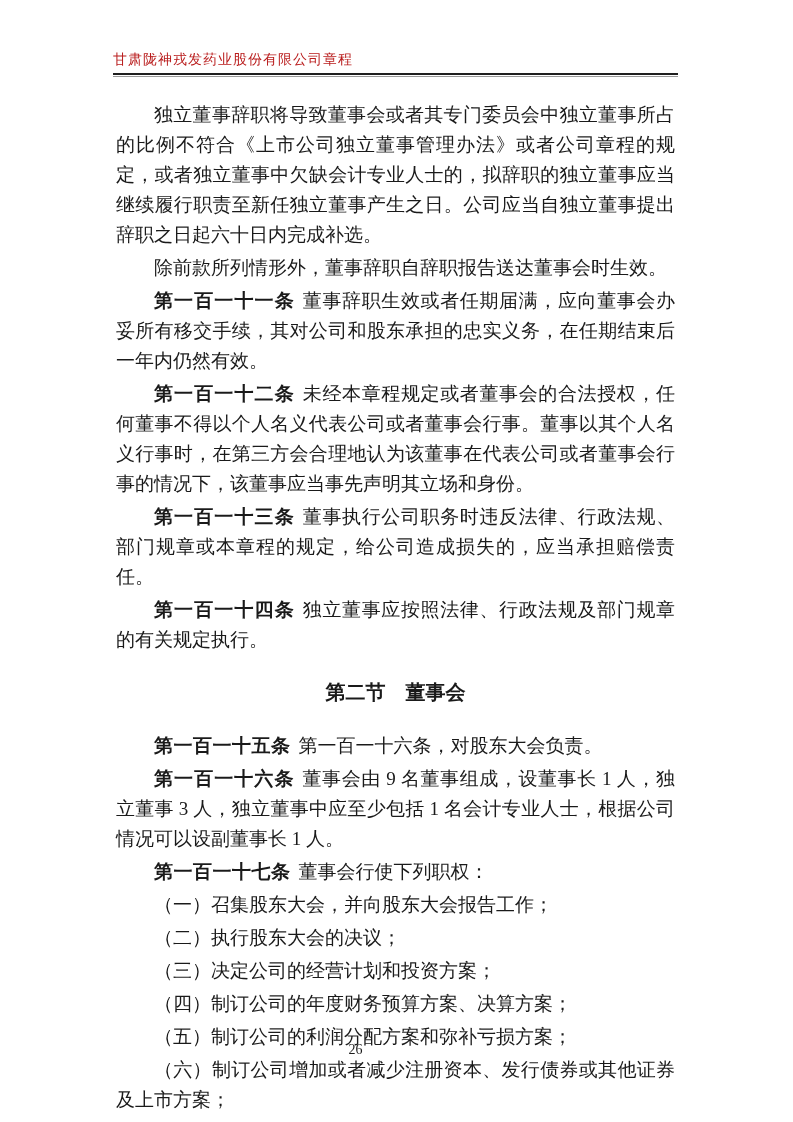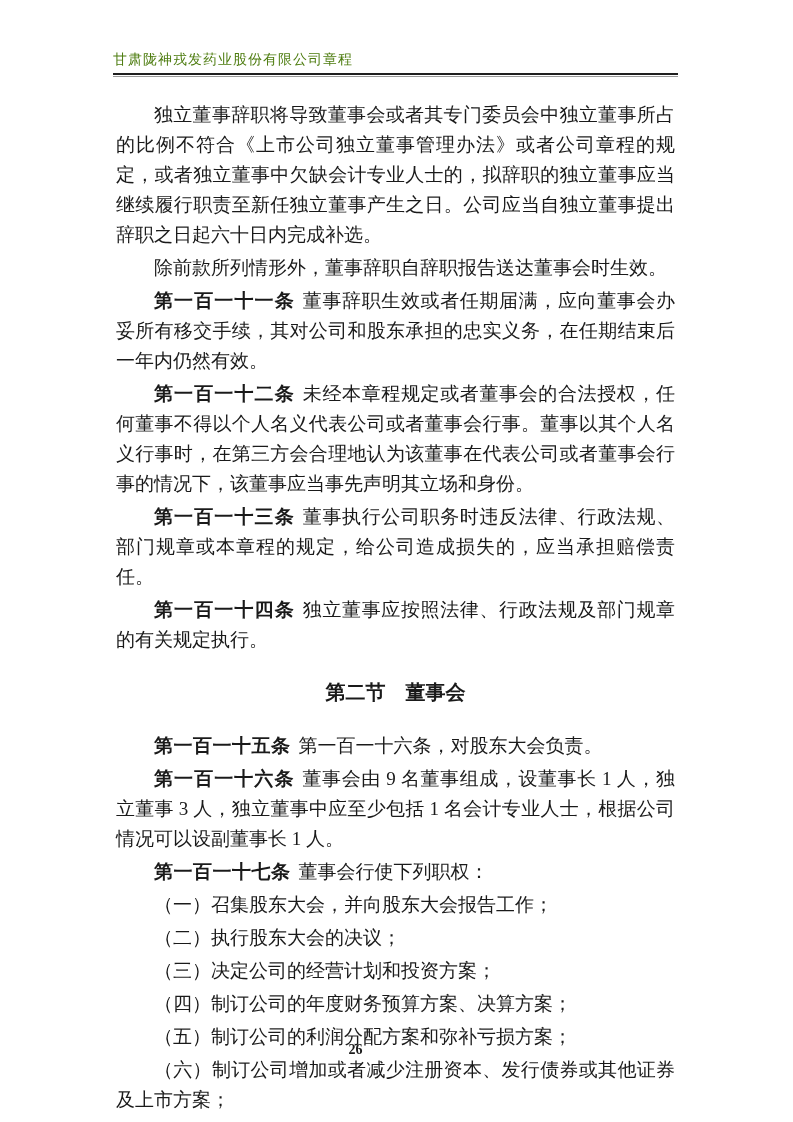--- a/index.html
+++ b/index.html
@@ -19,21 +19,21 @@
   .doc-header {
     position: absolute;
     left: 113px;
     width: 565px;
     top: 50px;
   }
   .doc-header-title {
     font-size: 14px;
     line-height: 20px;
     letter-spacing: 1px;
-    color: #4d7c0f;
+    color: #b91c1c;
   }
   .doc-header-rule {
     margin-top: 3px;
     height: 1px;
     border-top: 2px solid #1f1f1f;
     border-bottom: 1px solid #9a9a9a;
   }
   
   .doc-body {
     position: absolute;
@@ -63,21 +63,20 @@
     font-size: 20px;
     margin: 22px 0 24px 0 !important;
   }
   
   .doc-footer {
     position: absolute;
     left: 0;
     width: 711px;
     top: 1040px;
     text-align: center;
-    font-weight: bold;
   }
   .page-number {
     font-size: 14px;
     color: #1c1c1c;
   }
 </style>
 </head>
 <body>
 
 <div class="page">

